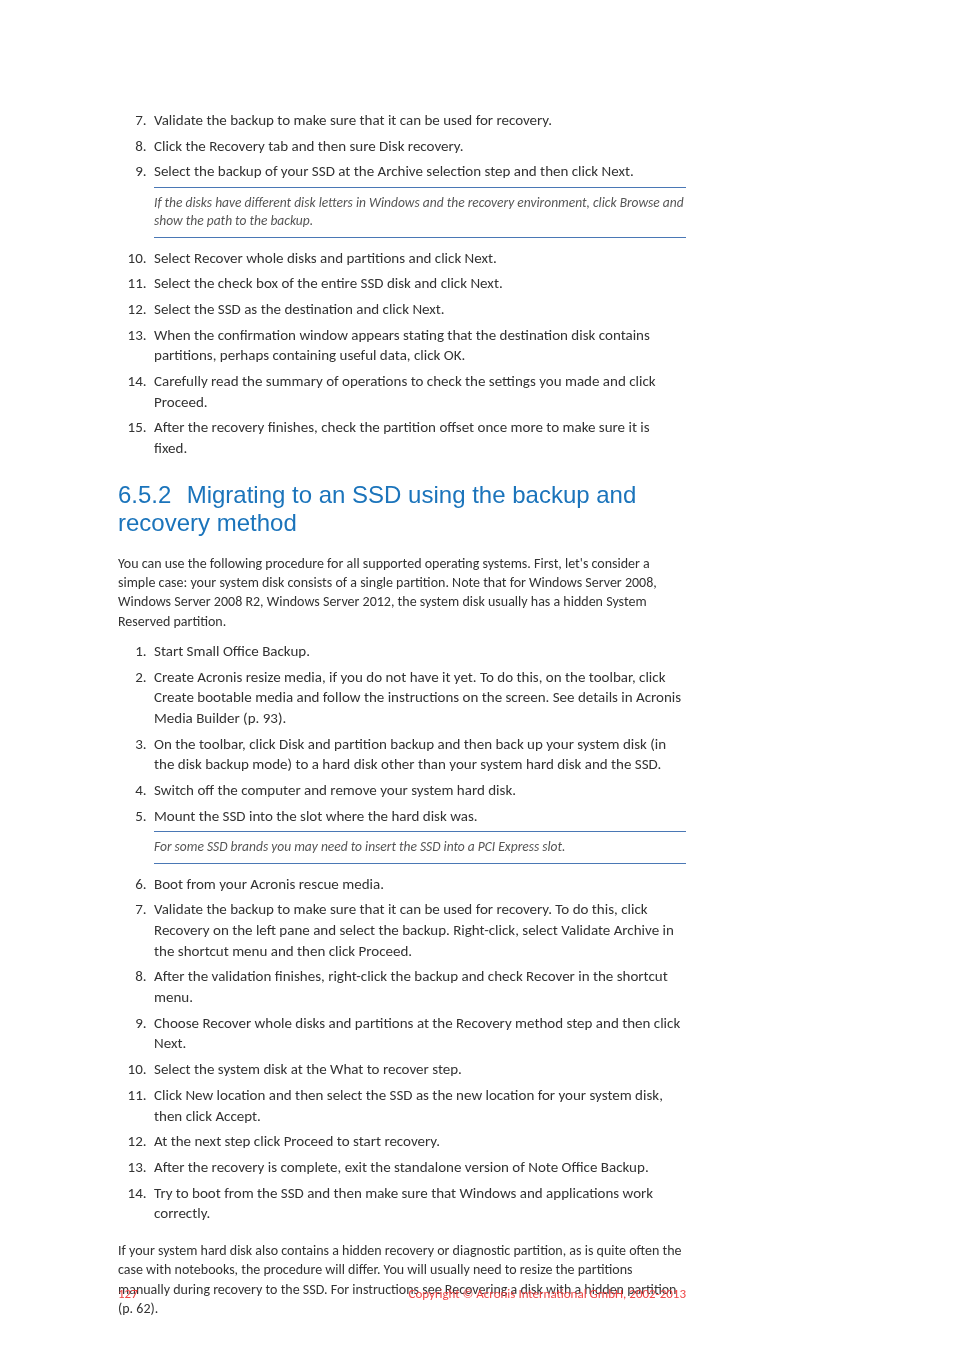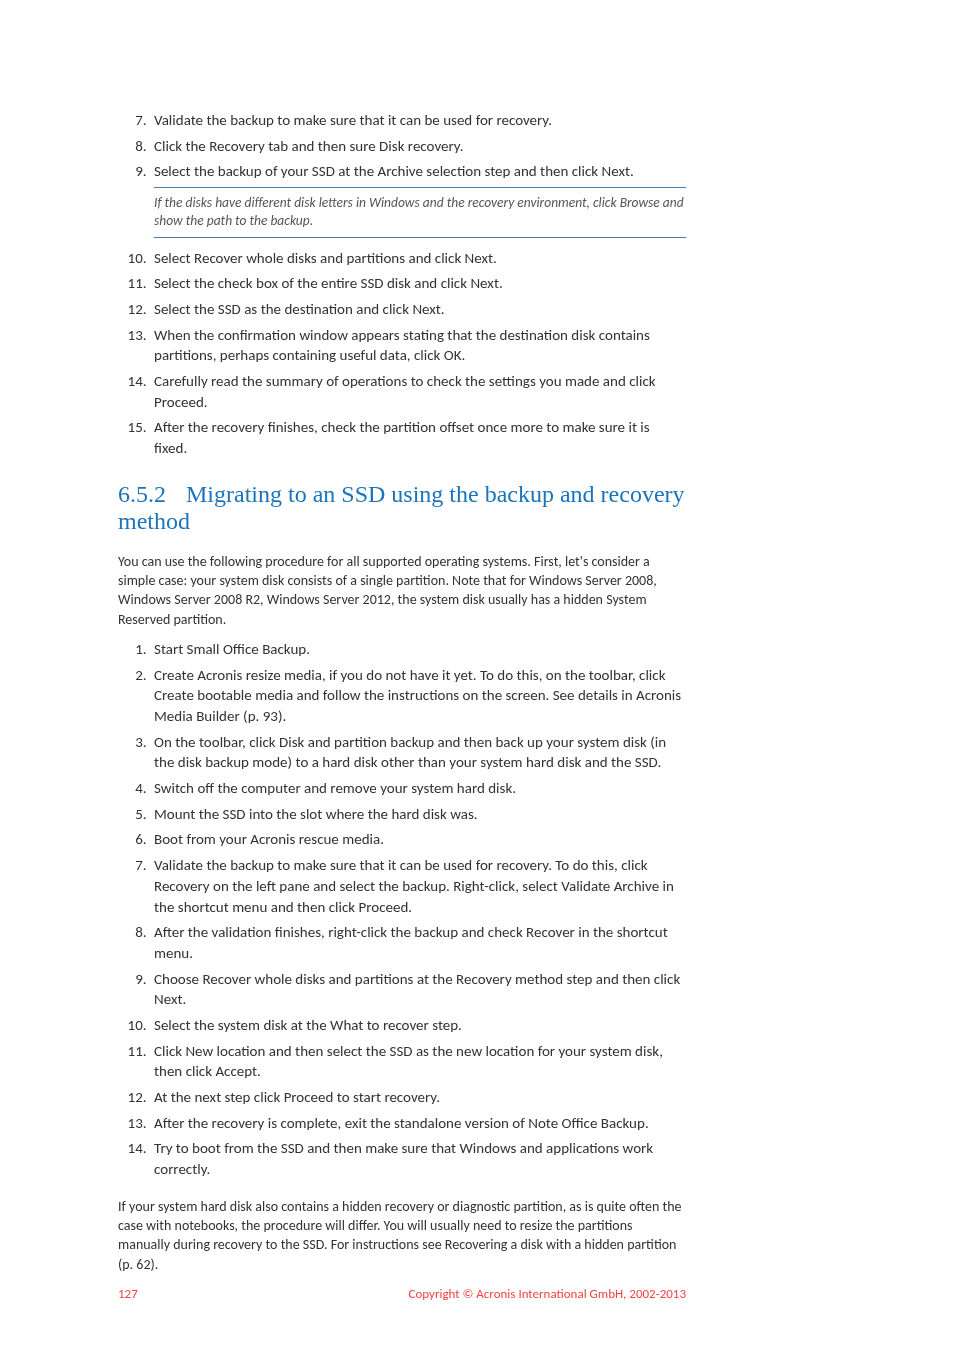--- a/index.html
+++ b/index.html
@@ -31,21 +31,21 @@
     border-top: 1px solid #4a78b5;
     border-bottom: 1px solid #4a78b5;
     padding: 6px 0;
     margin: 4px 0 10px 36px;
     font-style: italic;
     font-size: 13.5px;
     line-height: 1.35;
     color: #555555;
   }
   h2 {
-    font-family: Liberation Serif, serif;
+    font-family: Liberation Sans, sans-serif;
     font-weight: normal;
     color: #1b74bb;
     font-size: 24px;
     margin: 22px 0 10px 0;
   }
   h2 .num {
     display: inline-block;
     min-width: 62px;
   }
   p {
@@ -97,20 +97,23 @@
   <p>You can use the following procedure for all supported operating systems. First, let's consider a simple case: your system disk consists of a single partition. Note that for Windows Server 2008, Windows Server 2008 R2, Windows Server 2012, the system disk usually has a hidden System Reserved partition.</p>
 
   <ol start="1">
     <li><span>Start Small Office Backup.</span></li>
     <li><span>Create Acronis resize media, if you do not have it yet. To do this, on the toolbar, click </span><b>Create bootable media</b><span> and follow the instructions on the screen. See details in Acronis Media Builder (p. 93).</span></li>
     <li><span>On the toolbar, click </span><b>Disk and partition backup</b><span> and then back up your system disk (in the disk backup mode) to a hard disk other than your system hard disk and the SSD.</span></li>
     <li><span>Switch off the computer and remove your system hard disk.</span></li>
     <li><span>Mount the SSD into the slot where the hard disk was.</span></li>
   </ol>
 
+  <div class="note-box">
+    <span>For some SSD brands you may need to insert the SSD into a PCI Express slot.</span>
+  </div>
 
   <ol start="6">
     <li><span>Boot from your Acronis rescue media.</span></li>
     <li><span>Validate the backup to make sure that it can be used for recovery. To do this, click </span><b>Recovery</b><span> on the left pane and select the backup. Right-click, select </span><b>Validate Archive</b><span> in the shortcut menu and then click </span><b>Proceed</b><span>.</span></li>
     <li><span>After the validation finishes, right-click the backup and check </span><b>Recover</b><span> in the shortcut menu.</span></li>
     <li><span>Choose </span><b>Recover whole disks and partitions</b><span> at the Recovery method step and then click </span><b>Next</b><span>.</span></li>
     <li><span>Select the system disk at the What to recover step.</span></li>
     <li><span>Click </span><b>New location</b><span> and then select the SSD as the new location for your system disk, then click </span><b>Accept</b><span>.</span></li>
     <li><span>At the next step click </span><b>Proceed</b><span> to start recovery.</span></li>
     <li><span>After the recovery is complete, exit the standalone version of Note Office Backup.</span></li>

